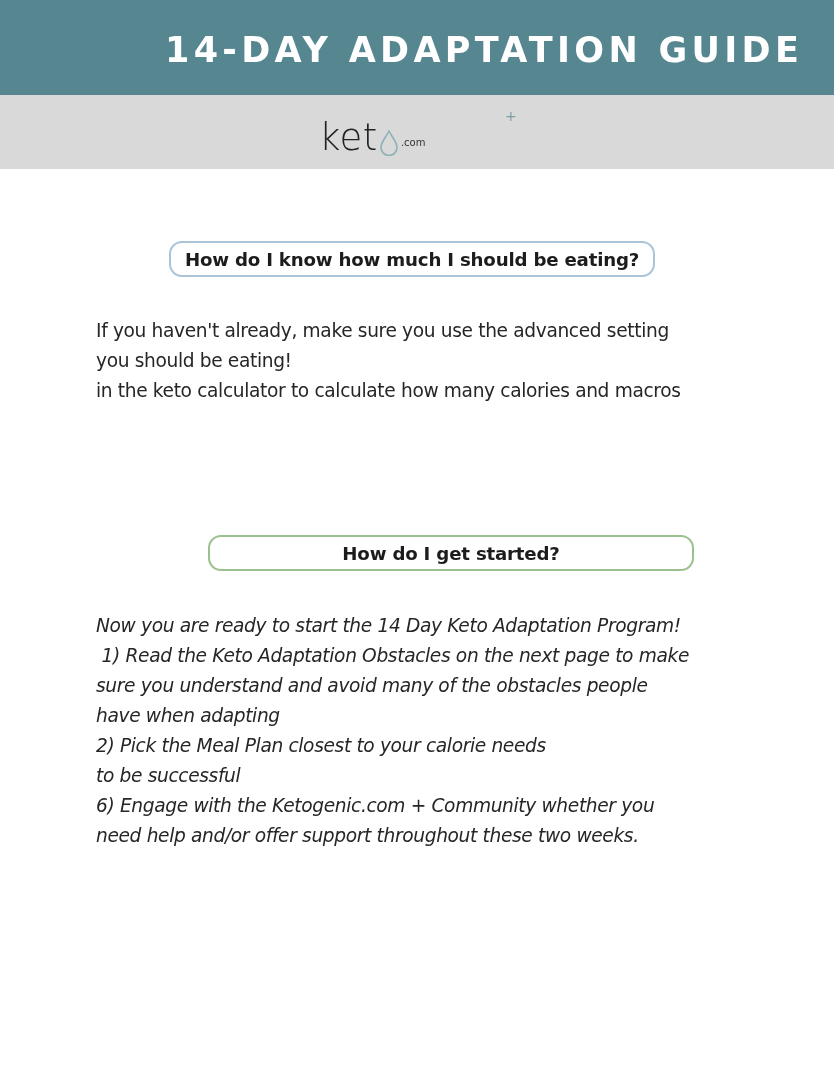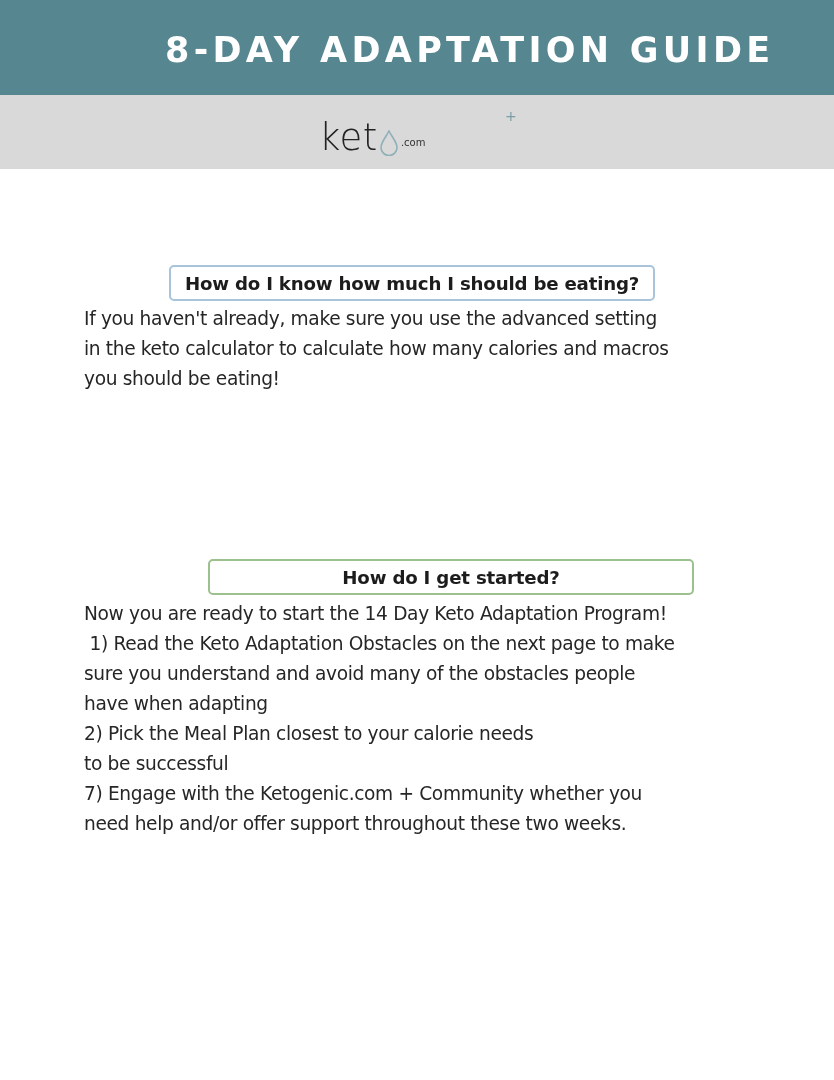--- a/index.html
+++ b/index.html
@@ -71,30 +71,29 @@
     }
     .logo-plus {
       position: absolute;
       left: 186px; top: 4px;
       font-size: 14px;
       color: #7a9ea6;
     }
     .q-box {
       position: absolute;
       box-sizing: border-box;
-      border-radius: 5px;
+      border-radius: 13px;
       background: #ffffff;
       display: flex;
       align-items: center;
       justify-content: center;
       font-family: "DejaVu Sans", sans-serif;
       font-weight: bold;
       color: #1c1c1c;
       white-space: nowrap;
-      margin-top: 24px;
     }
     .q-box-1 {
       left: 169px; top: 241px;
       width: 486px; height: 36px;
       border: 2.5px solid #a9c4d9;
       font-size: 18.2px;
       letter-spacing: -0.2px;
     }
     .q-box-2 {
       left: 208px; top: 535px;
@@ -105,63 +104,63 @@
     }
     .para {
       position: absolute;
       left: 84px;
       width: 700px;
       font-family: "DejaVu Sans", sans-serif;
       font-size: 18.6px;
       letter-spacing: -0.35px;
       line-height: 30px;
       color: #262626;
-      margin: 0;
+      margin: 12px;
     }
     .para-1 { top: 304px; }
-    .para-2 { top: 599px; }
+    .para-2 { top: 599px; font-style: italic; }
     .para .line {
       display: block;
       white-space: nowrap;
     }
   </style>
 </head>
 <body>
 
 <div class="header-band">
-  <div class="header-title">8-DAY ADAPTATION GUIDE</div>
+  <div class="header-title">14-DAY ADAPTATION GUIDE</div>
 </div>
 
 <div class="logo-band"></div>
 
 <div class="logo">
   <span class="logo-word">ket</span>
   <svg class="logo-drop" viewBox="0 0 20 26">
     <path d="M10 1 C 7 7, 2 12, 2 17.5 A 8 8 0 0 0 18 17.5 C 18 12, 13 7, 10 1 Z" fill="none" stroke="#8fb0b8" stroke-width="1.6"></path>
   </svg>
   <span class="logo-com">.com</span>
   <span class="logo-plus">+</span>
 </div>
 
 <div class="q-box q-box-1">
   <span>How do I know how much I should be eating?</span>
 </div>
 
 <p class="para para-1">
   <span class="line">If you haven't already, make sure you use the advanced setting</span>
+  <span class="line">you should be eating!</span>
   <span class="line">in the keto calculator to calculate how many calories and macros</span>
-  <span class="line">you should be eating!</span>
 </p>
 
 <div class="q-box q-box-2">
   <span>How do I get started?</span>
 </div>
 
 <p class="para para-2">
   <span class="line">Now you are ready to start the 14 Day Keto Adaptation Program!</span>
   <span class="line" style="white-space:pre;"> 1) Read the Keto Adaptation Obstacles on the next page to make</span>
   <span class="line">sure you understand and avoid many of the obstacles people</span>
   <span class="line">have when adapting</span>
   <span class="line">2) Pick the Meal Plan closest to your calorie needs</span>
   <span class="line">to be successful</span>
-  <span class="line">7) Engage with the Ketogenic.com + Community whether you</span>
+  <span class="line">6) Engage with the Ketogenic.com + Community whether you</span>
   <span class="line">need help and/or offer support throughout these two weeks.</span>
 </p>
 
 </body></html>

